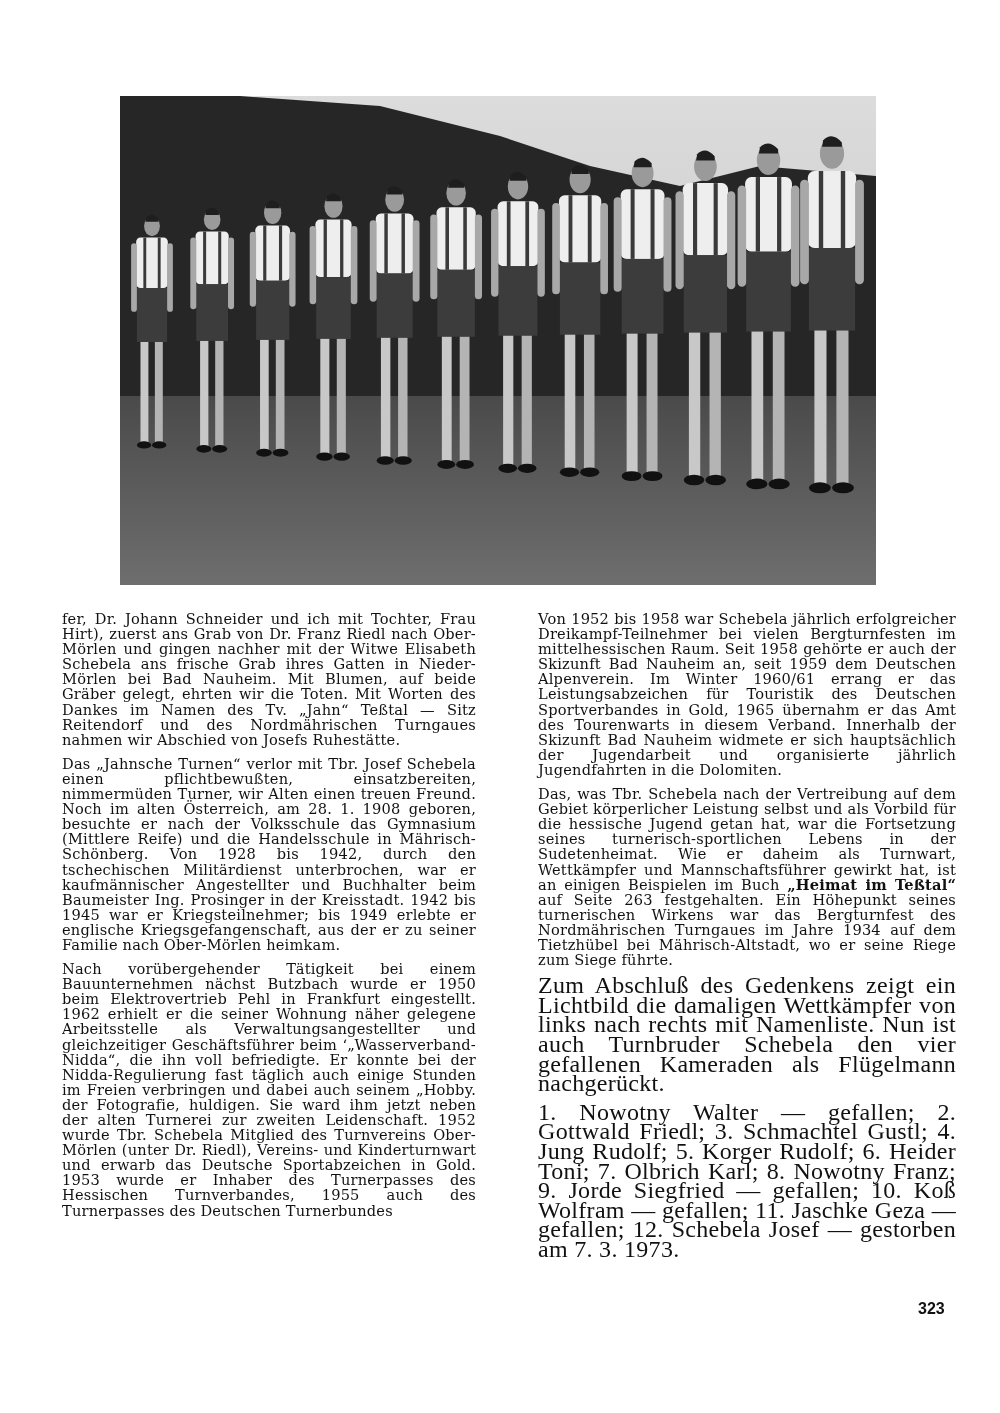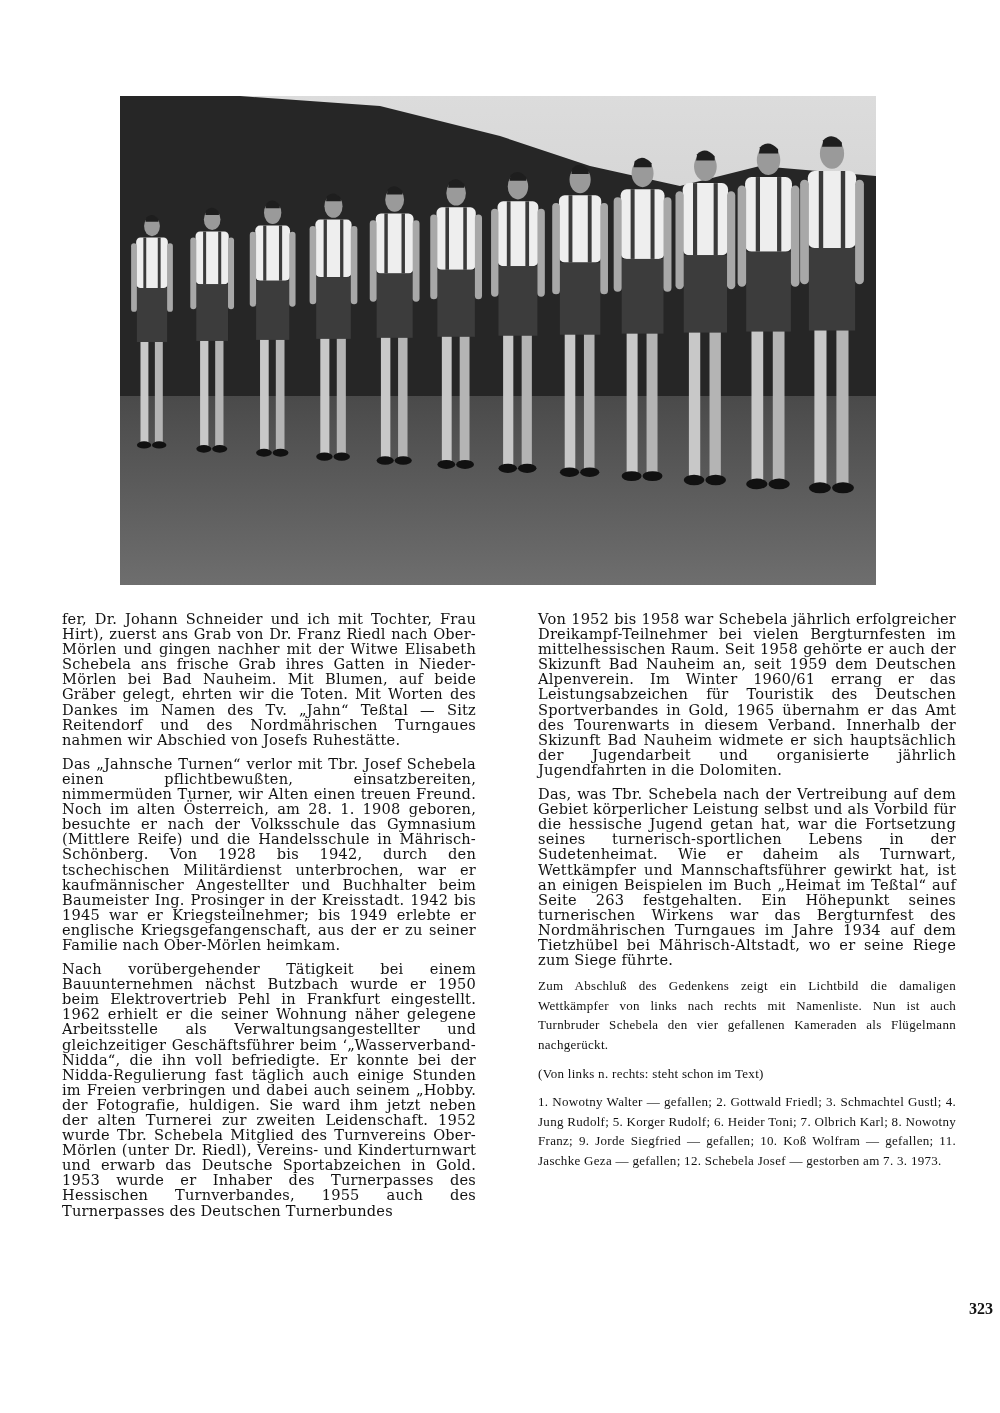--- a/index.html
+++ b/index.html
@@ -7,26 +7,26 @@
          font-family: "DejaVu Serif", "Liberation Serif", serif; color: #111; }
   .photo { position: absolute; left: 120px; top: 96px; width: 756px; height: 489px;
            background: #2a2a2a; overflow: hidden; }
   .photo svg { width: 100%; height: 100%; display: block; }
   .col { position: absolute; top: 602px; font-size: 14.6px; line-height: 15.1px;
          letter-spacing: 0.2px; }
   .col-left { left: 53px; width: 432px; }
   .col-right { left: 529px; width: 436px; }
   .p { margin: 9px; text-align: justify; text-align-last: left; hyphens: manual; }
   .p.gap { margin-top: 6px; }
-  .big { font-family: "Liberation Serif", "DejaVu Serif", serif; font-size: 13px;
+  .big { font-family: "Liberation Serif", "DejaVu Serif", serif; font-size: 24px;
          line-height: 19.6px; letter-spacing: 0.3px; margin-top: 2px; }
   .big.names { margin-top: 4px; }
-  b { font-weight: normal; }
-  .page-number { position: absolute; left: 969px; top: 1300px; font-weight: bold;
-                 font-size: 16px; font-family: Liberation Serif, serif; }
+  b { font-weight: bold; }
+  .page-number { position: absolute; left: 918px; top: 1300px; font-weight: bold;
+                 font-size: 16px; font-family: Liberation Sans, sans-serif; }
 </style>
 </head>
 <body>
 
 <div class="photo">
   <svg id="photo-svg" viewBox="0 0 756 489" preserveAspectRatio="none">
     <defs>
       <linearGradient id="sky" x1="0" y1="0" x2="0" y2="1">
         <stop offset="0" stop-color="#dcdcdc"></stop>
         <stop offset="1" stop-color="#bdbdbd"></stop>
@@ -215,17 +215,16 @@
 <div class="col col-left">
   <p class="p">fer, Dr. Johann Schneider und ich mit Tochter, Frau Hirt), zuerst ans Grab von Dr. Franz Riedl nach Ober-Mörlen und gingen nachher mit der Witwe Elisabeth Schebela ans frische Grab ihres Gatten in Nieder-Mörlen bei Bad Nauheim. Mit Blumen, auf beide Gräber gelegt, ehrten wir die Toten. Mit Worten des Dankes im Namen des Tv. „Jahn“ Teßtal — Sitz Reitendorf und des Nordmährischen Turngaues nahmen wir Abschied von Josefs Ruhestätte.</p>
   <p class="p">Das „Jahnsche Turnen“ verlor mit Tbr. Josef Schebela einen pflichtbewußten, einsatzbereiten, nimmermüden Turner, wir Alten einen treuen Freund. Noch im alten Österreich, am 28. 1. 1908 geboren, besuchte er nach der Volksschule das Gymnasium (Mittlere Reife) und die Handelsschule in Mährisch-Schönberg. Von 1928 bis 1942, durch den tschechischen Militärdienst unterbrochen, war er kaufmännischer Angestellter und Buchhalter beim Baumeister Ing. Prosinger in der Kreisstadt. 1942 bis 1945 war er Kriegsteilnehmer; bis 1949 erlebte er englische Kriegsgefangenschaft, aus der er zu seiner Familie nach Ober-Mörlen heimkam.</p>
   <p class="p gap">Nach vorübergehender Tätigkeit bei einem Bauunternehmen nächst Butzbach wurde er 1950 beim Elektrovertrieb Pehl in Frankfurt eingestellt. 1962 erhielt er die seiner Wohnung näher gelegene Arbeitsstelle als Verwaltungsangestellter und gleichzeitiger Geschäftsführer beim ‘„Wasserverband-Nidda“, die ihn voll befriedigte. Er konnte bei der Nidda-Regulierung fast täglich auch einige Stunden im Freien verbringen und dabei auch seinem „Hobby. der Fotografie, huldigen. Sie ward ihm jetzt neben der alten Turnerei zur zweiten Leidenschaft. 1952 wurde Tbr. Schebela Mitglied des Turnvereins Ober-Mörlen (unter Dr. Riedl), Vereins- und Kinderturnwart und erwarb das Deutsche Sportabzeichen in Gold. 1953 wurde er Inhaber des Turnerpasses des Hessischen Turnverbandes, 1955 auch des Turnerpasses des Deutschen Turnerbundes</p>
 </div>
 
 <div class="col col-right">
   <p class="p">Von 1952 bis 1958 war Schebela jährlich erfolgreicher Dreikampf-Teilnehmer bei vielen Bergturnfesten im mittelhessischen Raum. Seit 1958 gehörte er auch der Skizunft Bad Nauheim an, seit 1959 dem Deutschen Alpenverein. Im Winter 1960/61 errang er das Leistungsabzeichen für Touristik des Deutschen Sportverbandes in Gold, 1965 übernahm er das Amt des Tourenwarts in diesem Verband. Innerhalb der Skizunft Bad Nauheim widmete er sich hauptsächlich der Jugendarbeit und organisierte jährlich Jugendfahrten in die Dolomiten.</p>
   <p class="p"><span>Das, was Tbr. Schebela nach der Vertreibung auf dem Gebiet körperlicher Leistung selbst und als Vorbild für die hessische Jugend getan hat, war die Fortsetzung seines turnerisch-sportlichen Lebens in der Sudetenheimat. Wie er daheim als Turnwart, Wettkämpfer und Mannschaftsführer gewirkt hat, ist an einigen Beispielen im Buch </span><b>„Heimat im Teßtal“</b><span> auf Seite 263 festgehalten. Ein Höhepunkt seines turnerischen Wirkens war das Bergturnfest des Nordmährischen Turngaues im Jahre 1934 auf dem Tietzhübel bei Mährisch-Altstadt, wo er seine Riege zum Siege führte.</span></p>
   <p class="p big">Zum Abschluß des Gedenkens zeigt ein Lichtbild die damaligen Wettkämpfer von links nach rechts mit Namenliste. Nun ist auch Turnbruder Schebela den vier gefallenen Kameraden als Flügelmann nachgerückt.</p>
-  <p class="p big names">(Von links n. rechts: steht schon im Text)</p>
   <p class="p big">1. Nowotny Walter — gefallen; 2. Gottwald Friedl; 3. Schmachtel Gustl; 4. Jung Rudolf; 5. Korger Rudolf; 6. Heider Toni; 7. Olbrich Karl; 8. Nowotny Franz; 9. Jorde Siegfried — gefallen; 10. Koß Wolfram — gefallen; 11. Jaschke Geza — gefallen; 12. Schebela Josef — gestorben am 7. 3. 1973.</p>
 </div>
 
 <div class="page-number">323</div>
 
 </body></html>

